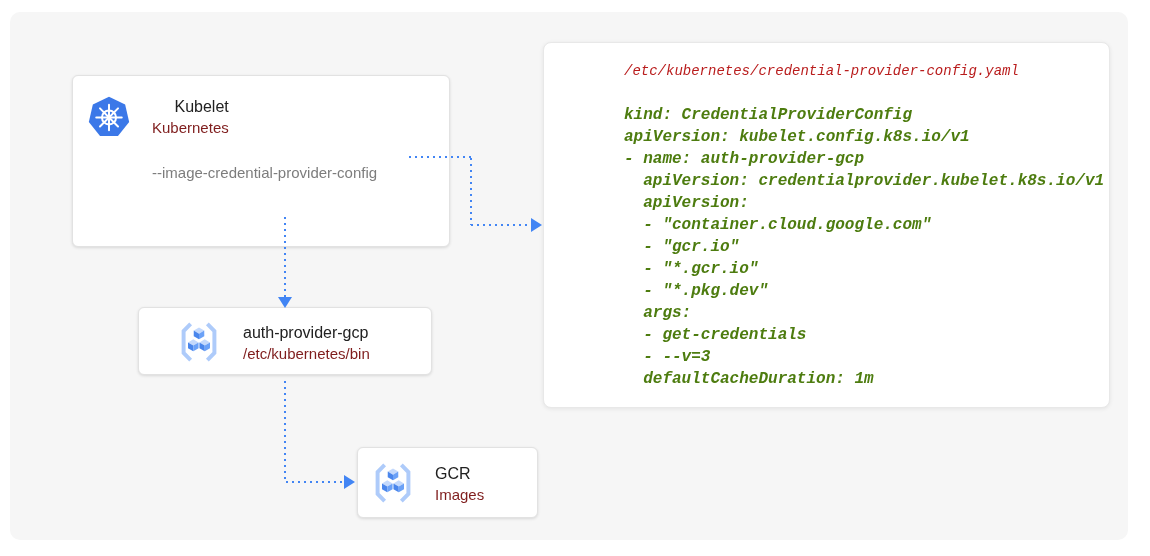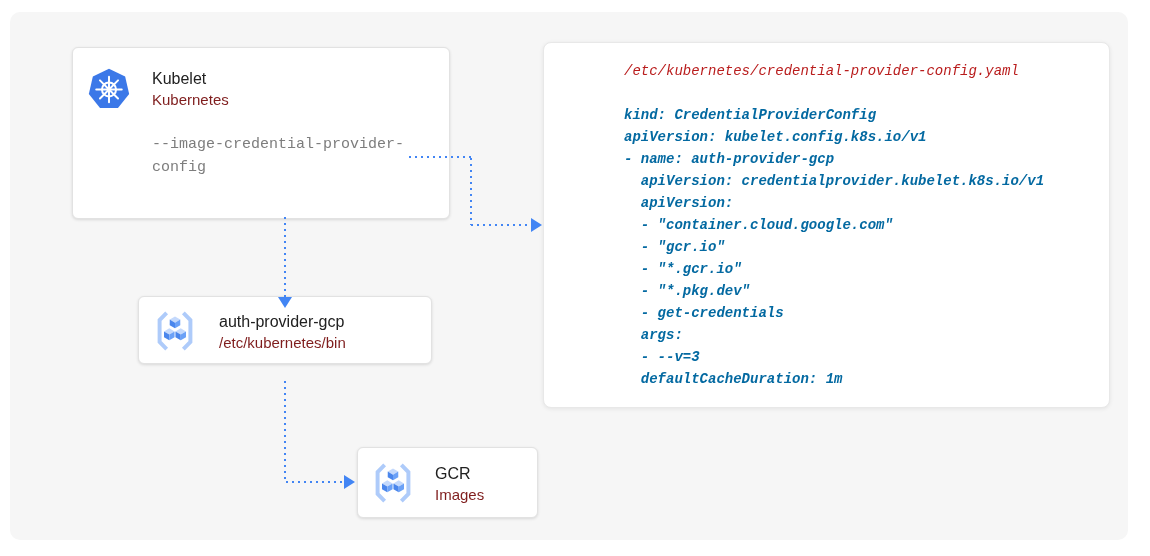--- a/index.html
+++ b/index.html
@@ -4,48 +4,48 @@
 <style>
   * { margin:0; padding:0; box-sizing:border-box; }
   html,body { width:1150px; height:556px; background:#ffffff;
     font-family:"Liberation Sans", sans-serif; position:relative; overflow:hidden; }
 
   .canvas { position:absolute; left:10px; top:12px; width:1118px; height:528px;
     background:#f6f6f6; border-radius:10px; }
 
   .card { position:absolute; background:#ffffff; border:1px solid #e2e2e2;
     border-radius:6px; box-shadow:0 1px 3px rgba(0,0,0,0.12); z-index:1; }
-  .kubelet-card { left:72px; top:47px; width:378px; height:172px; }
-  .auth-card    { left:138px; top:296px; width:294px; height:68px; }
+  .kubelet-card { left:72px; top:75px; width:378px; height:172px;text-align:right; }
+  .auth-card    { left:138px; top:307px; width:294px; height:68px;padding-left:24px; }
   .gcr-card     { left:357px; top:447px; width:181px; height:71px; }
 
   .node-head { display:flex; align-items:flex-start; }
   .kubelet-card .node-head { padding:19px 0 0 14px; }
   .auth-card .node-head    { padding:12px 0 0 14px; }
   .gcr-card .node-head     { padding:13px 0 0 13px; }
 
   .icon { width:44px; height:44px; flex:0 0 auto; display:block; }
   .node-titles { padding-top:1px; }
   .kubelet-card .node-titles { margin-left:21px; }
   .auth-card .node-titles    { margin-left:22px; padding-top:2px; }
   .gcr-card .node-titles     { margin-left:20px; padding-top:2px; }
 
   .node-title { font-size:16px; line-height:21px; color:#212121; }
   .node-sub   { font-size:15px; line-height:21px; color:#7f1d1d; }
 
-  .flags { position:absolute; left:79px; top:85px;font-family:Liberation Mono, monospace; }
+  .flags { position:absolute; left:79px; top:85px; }
   .flag  { font-size:15px; line-height:23px; color:#7d7d7d; }
 
   .code-panel { position:absolute; left:543px; top:42px; width:567px; height:366px;
     background:#ffffff; border:1px solid #e8e8e8; border-radius:8px;
     box-shadow:0 1px 4px rgba(0,0,0,0.08); padding:17px 16px 0 80px;
     font-family:"Liberation Mono", monospace; font-style:italic; z-index:1; }
   .code-filename { font-size:14px; line-height:22px; color:#b91c1c;
     margin-bottom:22px; white-space:pre; }
-  .code-line { font-size:14px; line-height:22px; font-weight:bold; color:#0369a1;
+  .code-line { font-size:16px; line-height:22px; font-weight:bold; color:#4d7c0f;
     white-space:pre; }
 
   .dot-h { position:absolute; height:2px; z-index:2;
     background:repeating-linear-gradient(to right,#4285f4 0,#4285f4 2px,transparent 2px,transparent 6px); }
   .dot-v { position:absolute; width:2px; z-index:2;
     background:repeating-linear-gradient(to bottom,#4285f4 0,#4285f4 2px,transparent 2px,transparent 6px); }
   .head-right { position:absolute; width:0; height:0; z-index:2;
     border-top:7px solid transparent; border-bottom:7px solid transparent;
     border-left:11px solid #4285f4; }
   .head-down { position:absolute; width:0; height:0; z-index:2;
@@ -153,22 +153,22 @@
   <div class="code-body">
       <div class="code-line">kind: CredentialProviderConfig</div>
       <div class="code-line">apiVersion: kubelet.config.k8s.io/v1</div>
       <div class="code-line">- name: auth-provider-gcp</div>
       <div class="code-line">  apiVersion: credentialprovider.kubelet.k8s.io/v1</div>
       <div class="code-line">  apiVersion:</div>
       <div class="code-line">  - "container.cloud.google.com"</div>
       <div class="code-line">  - "gcr.io"</div>
       <div class="code-line">  - "*.gcr.io"</div>
       <div class="code-line">  - "*.pkg.dev"</div>
+      <div class="code-line">  args:</div>
       <div class="code-line">  - get-credentials</div>
-      <div class="code-line">  args:</div>
       <div class="code-line">  - --v=3</div>
       <div class="code-line">  defaultCacheDuration: 1m</div>
     </div>
 </div>
 
 <div>
   <div id="a1s1" class="dot-h"></div>
   <div id="a1s2" class="dot-v"></div>
   <div id="a1s3" class="dot-h"></div>
   <div id="a1head" class="head-right"></div>

